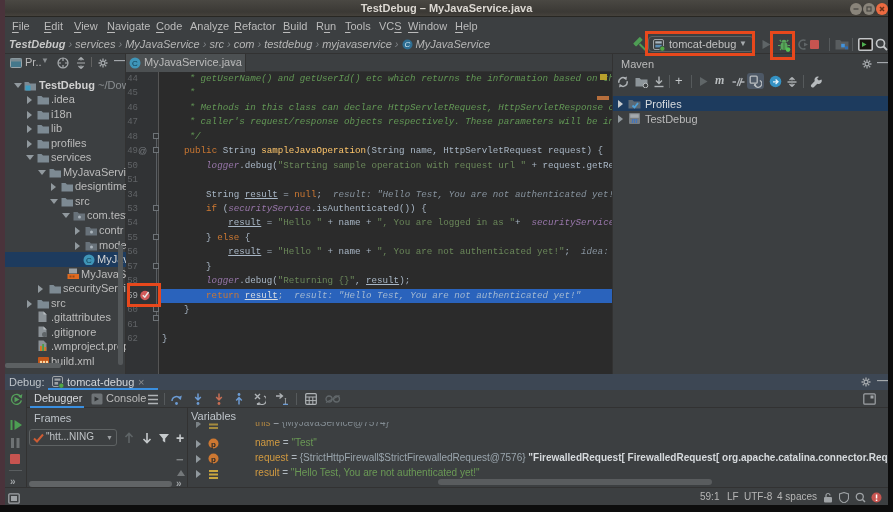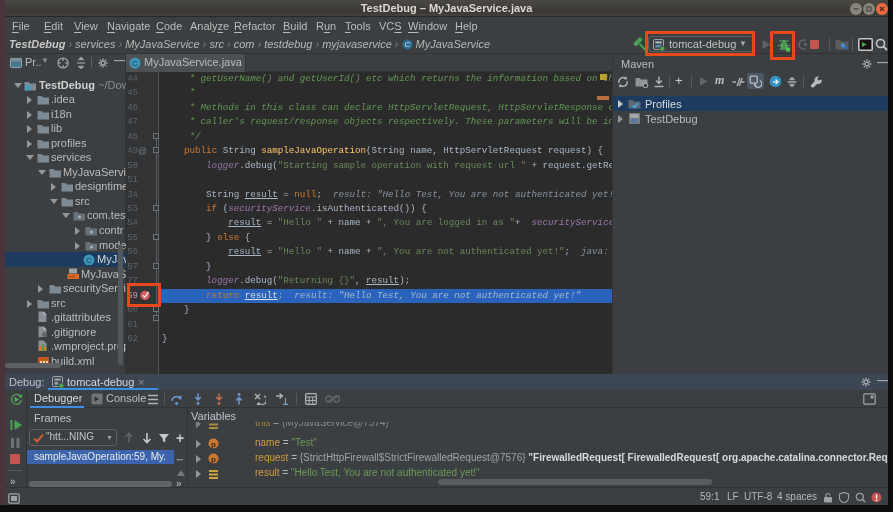--- a/index.html
+++ b/index.html
@@ -389,21 +389,21 @@
             <div class="lnum" style="top:57.7px">48</div>
             <div class="lnum" style="top:72.15px">49</div>
             <div class="lnum" style="top:86.6px">50</div>
             <div class="lnum" style="top:101.05px">51</div>
             <div class="lnum" style="top:115.5px">34</div>
             <div class="lnum" style="top:129.95px">53</div>
             <div class="lnum" style="top:144.4px">54</div>
             <div class="lnum" style="top:158.85px">55</div>
             <div class="lnum" style="top:173.3px">56</div>
             <div class="lnum" style="top:187.75px">57</div>
-            <div class="lnum" style="top:202.2px">77</div>
+            <div class="lnum" style="top:202.2px">58</div>
             <div class="lnum" style="top:216.65px;color:#a8abad">59</div>
             <div class="lnum" style="top:231.1px">60</div>
             <div class="lnum" style="top:245.55px">61</div>
             <div class="lnum" style="top:260.0px">62</div>
           </div>
           <div class="abs" style="left:12px;top:75px;width:9px;height:9px;color:#787c80;font-size:9px;line-height:9px">@</div>
           <div class="abs" style="left:30px;top:62px;width:1px;height:186px;background:#5a5e62;z-index:2"></div>
             <div class="fold" style="top:60.5px"></div>
           <div class="fold" style="top:75px"></div>
           <div class="fold" style="top:132.8px"></div>
@@ -420,21 +420,21 @@
             <div class="cl cmt" style="top:14.35px">     *</div>
             <div class="cl cmt" style="top:28.8px">     * Methods in this class can declare HttpServletRequest, HttpServletResponse objects</div>
             <div class="cl cmt" style="top:43.25px">     * caller's request/response objects respectively. These parameters will be injected</div>
             <div class="cl cmt" style="top:57.7px">     */</div>
             <div class="cl" style="top:72.15px">    <span class="kw">public</span> String <span class="mth">sampleJavaOperation</span>(String name, HttpServletRequest request) {</div>
             <div class="cl" style="top:86.6px">        <span class="fld">logger</span>.debug(<span class="str">"Starting sample operation with request url "</span> + request.getRequ</div>
             <div class="cl" style="top:115.5px">        String <span class="un">result</span> = <span class="kw">null</span>;  <span class="hint">result: "Hello Test, You are not authenticated yet!</span></div>
             <div class="cl" style="top:129.95px">        <span class="kw">if</span> (<span class="fld">securityService</span>.isAuthenticated()) {</div>
             <div class="cl" style="top:144.4px">            <span class="un">result</span> = <span class="str">"Hello "</span> + name + <span class="str">", You are logged in as "</span>+  <span class="fld">securityService</span></div>
             <div class="cl" style="top:158.85px">        } <span class="kw">else</span> {</div>
-            <div class="cl" style="top:173.3px">            <span class="un">result</span> = <span class="str">"Hello "</span> + name + <span class="str">", You are not authenticated yet!"</span>;  <span class="hint">java:</span></div>
+            <div class="cl" style="top:173.3px">            <span class="un">result</span> = <span class="str">"Hello "</span> + name + <span class="str">", You are not authenticated yet!"</span>;  <span class="hint">idea:</span></div>
             <div class="cl" style="top:187.75px">        }</div>
             <div class="cl" style="top:202.2px">        <span class="fld">logger</span>.debug(<span class="str">"Returning {}"</span>, <span class="un">result</span>);</div>
             <div class="cl" style="top:216.65px">        <span class="kw">return</span> <span class="un" style="color:#d8dde2">result</span>;  <span class="hint" style="color:#a3b9d2">result: "Hello Test, You are not authenticated yet!"</span></div>
             <div class="cl" style="top:231.1px">    }</div>
             <div class="cl" style="top:260px">}</div>
           </div>
           <div class="abs" style="left:474px;top:2px;width:7px;height:6px;background:#b9a02c"></div>
           <div class="abs" style="left:471px;top:24px;width:12px;height:4px;background:#b66e3c"></div>
         </div>
       </div>
@@ -616,23 +616,20 @@
         </div>
         <svg class="abs" style="left:96px;top:24px" width="12" height="12">
             <path d="M6 11 V2 M2.5 5 L6 1.5 L9.5 5" stroke="#5f6567" stroke-width="1.6" fill="none"></path>
           </svg>
         <svg class="abs" style="left:114px;top:24px" width="12" height="12">
             <path d="M6 1 V10 M2.5 7 L6 10.5 L9.5 7" stroke="#c6cacc" stroke-width="1.6" fill="none"></path>
           </svg>
         <svg class="abs" style="left:131px;top:24px" width="12" height="12">
             <path d="M1 2 H11 L7.2 6.5 V10.5 L4.8 9 V6.5 Z" fill="#c6cacc"></path>
           </svg>
-        <div class="abs" style="left:0;top:42px;width:147px;height:14px;background:#3b64ad">
-            <span class="abs" style="left:7px;top:1px;color:#e8eaec;white-space:nowrap">sampleJavaOperation:59, My.</span>
-          </div>
         <div class="abs" style="left:2px;top:73px;width:143px;height:6px;background:rgba(128,131,133,0.55);border-radius:3px"></div>
       </div>
       <div id="watchbar" class="abs">
         <span class="abs" style="left:2px;top:22px;color:#c6cacc;font-size:14px;font-weight:bold">+</span>
         <span class="abs" style="left:2px;top:44px;color:#808486;font-size:13px;font-weight:bold">−</span>
         <svg class="abs" style="left:2px;top:60px" width="10" height="9">
             <path d="M1 8 L5 2 L9 8 Z" fill="#74787a"></path>
           </svg>
         <span class="abs" style="left:2px;top:70px;color:#9fa3a6;font-size:10px;font-weight:bold">»</span>
       </div>

